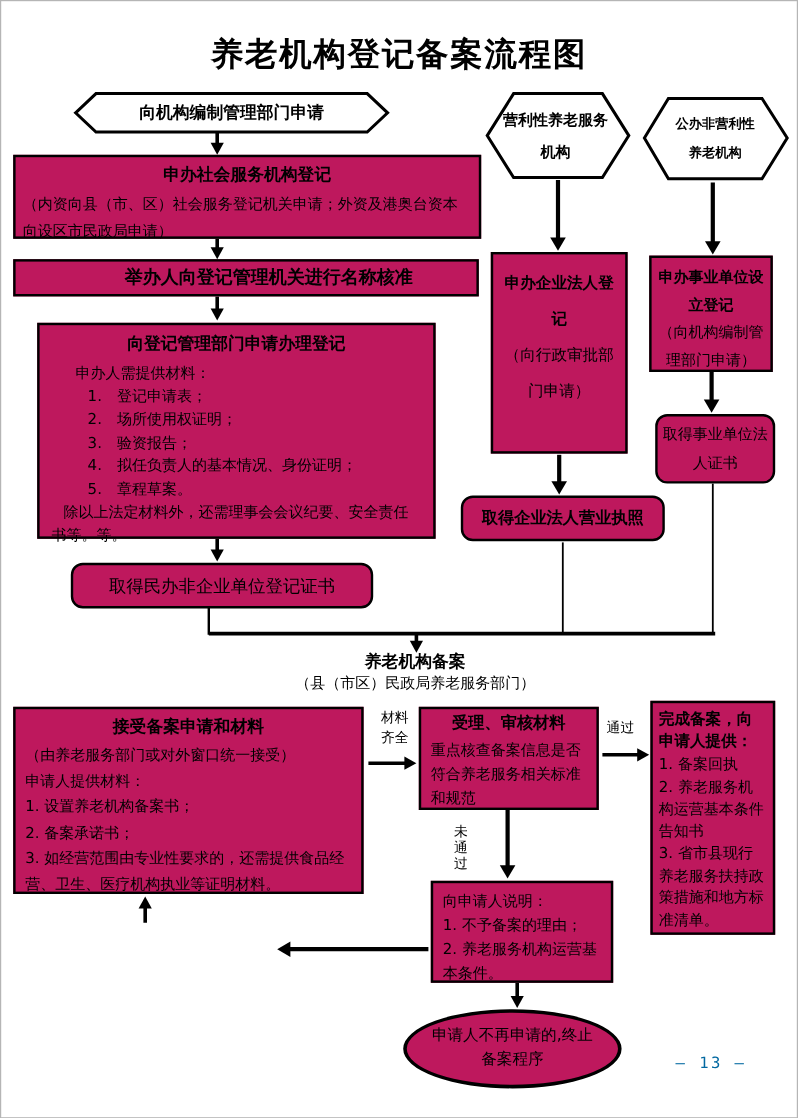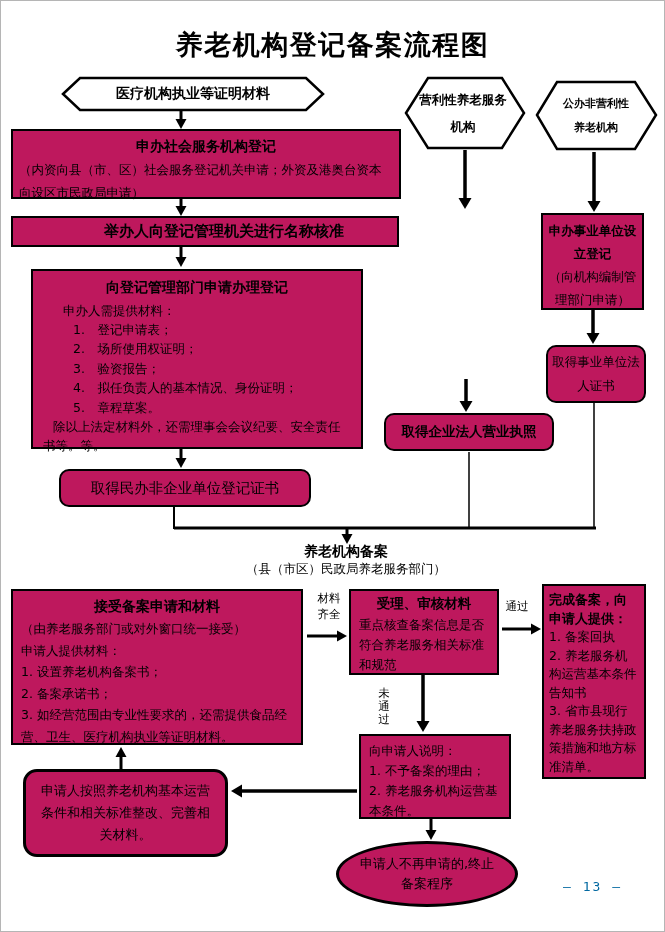--- a/index.html
+++ b/index.html
@@ -64,21 +64,21 @@
       <line x1="422" y1="674" x2="422" y2="722" stroke="#000" stroke-width="3.5"></line>
       <polygon points="415.5,720 428.5,720 422,731" fill="#000"></polygon>
       <line x1="430" y1="818" x2="430" y2="831" stroke="#000" stroke-width="3"></line>
       <polygon points="424.5,829 435.5,829 430,839" fill="#000"></polygon>
       <line x1="356" y1="790" x2="239" y2="790" stroke="#000" stroke-width="3.5"></line>
       <polygon points="241,783.5 241,796.5 230,790" fill="#000"></polygon>
       <line x1="120" y1="768" x2="120" y2="754" stroke="#000" stroke-width="3"></line>
       <polygon points="114.5,756 125.5,756 120,746" fill="#000"></polygon>
     </svg>
 
-  <div class="hexlabel" style="left:62px;top:77px;width:260px;height:32px;font-size:14px;">医疗机构执业等证明材料</div>
+  <div class="hexlabel" style="left:62px;top:77px;width:260px;height:32px;font-size:14px;">向机构编制管理部门申请</div>
   <div class="hexlabel" style="left:413px;top:82px;width:98px;height:62px;font-size:12.5px;line-height:2.15;">营利性养老服务机构</div>
   <div class="hexlabel" style="left:558px;top:85px;width:74px;height:60px;font-size:11px;line-height:2.15;">公办非营利性养老机构</div>
 
   <div class="box" style="left:10px;top:128px;width:390px;height:70px;padding:3px 6px;font-size:12.5px;line-height:1.8;">
     <div class="bold tc" style="font-size:14px;">申办社会服务机构登记</div>
     <div>（内资向县（市、区）社会服务登记机关申请；外资及港奥台资本向设区市民政局申请）</div>
   </div>
 
   <div class="box flexc" style="left:10px;top:215px;width:388px;height:31px;font-size:15px;padding-left:38px;">
     <div class="bold">举办人向登记管理机关进行名称核准</div>
@@ -92,20 +92,24 @@
     <div style="margin-left:30px;">3.　验资报告；</div>
     <div style="margin-left:30px;">4.　拟任负责人的基本情况、身份证明；</div>
     <div style="margin-left:30px;">5.　章程草案。</div>
     <div style="text-indent:10px;">除以上法定材料外，还需理事会会议纪要、安全责任书等。等。</div>
   </div>
 
   <div class="box r10 flexc" style="left:58px;top:468px;width:252px;height:38px;font-size:14.5px;">
     <div>取得民办非企业单位登记证书</div>
   </div>
 
+  <div class="box" style="left:408px;top:209px;width:114px;height:168px;padding:10px 8px 0 8px;font-size:13px;line-height:2.3;text-align:center;">
+    <div class="bold">申办企业法人登记</div>
+    <div>（向行政审批部门申请）</div>
+  </div>
 
   <div class="box r10 flexc" style="left:383px;top:412px;width:170px;height:38px;font-size:13.5px;">
     <div class="bold">取得企业法人营业执照</div>
   </div>
 
   <div class="box" style="left:540px;top:212px;width:103px;height:97px;padding:4px 5px 0 5px;font-size:12.5px;line-height:1.85;text-align:center;">
     <div class="bold">申办事业单位设立登记</div>
     <div>（向机构编制管理部门申请）</div>
   </div>
 
@@ -138,23 +142,20 @@
     <div>2. 养老服务机构运营基本条件告知书</div>
     <div>3. 省市县现行养老服务扶持政策措施和地方标准清单。</div>
   </div>
 
   <div class="box" style="left:358px;top:733px;width:152px;height:85px;padding:5px 8px;font-size:12.5px;line-height:1.6;">
     <div>向申请人说明：</div>
     <div>1. 不予备案的理由；</div>
     <div>2. 养老服务机构运营基本条件。</div>
   </div>
 
-  <div class="box r14 flexc" style="left:22px;top:768px;width:205px;height:88px;border-width:3px;font-size:13px;line-height:1.7;padding:6px 12px;">
-    <div>申请人按照养老机构基本运营条件和相关标准整改、完善相关材料。</div>
-  </div>
 
   <div class="box flexc" style="left:335px;top:840px;width:182px;height:66px;border-width:3px;border-radius:50%;font-size:13px;line-height:1.55;padding:4px 16px;">
     <div>申请人不再申请的,终止备案程序</div>
   </div>
 
   <div class="edge-label pre" style="left:306px;top:590px;width:44px;">材料
 齐全</div>
   <div class="edge-label" style="left:494px;top:598px;width:44px;">通过</div>
   <div class="edge-label pre" style="left:374px;top:686px;width:18px;line-height:1.15;">未
 通

